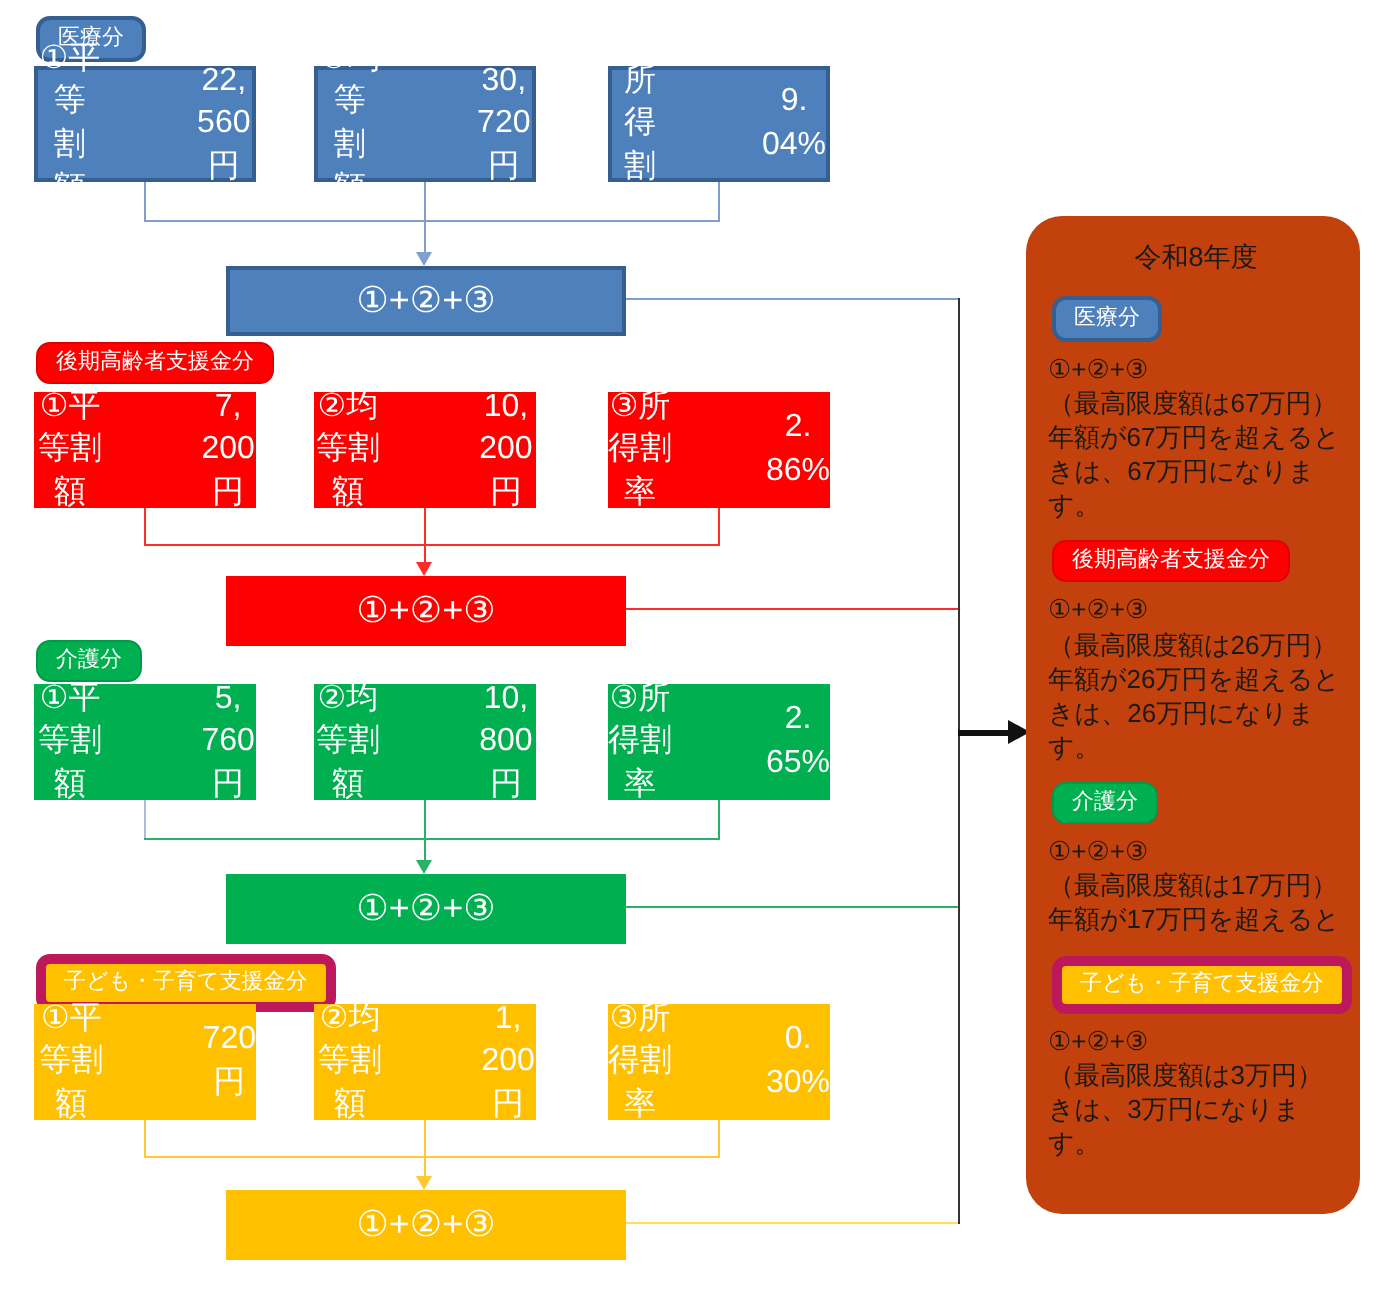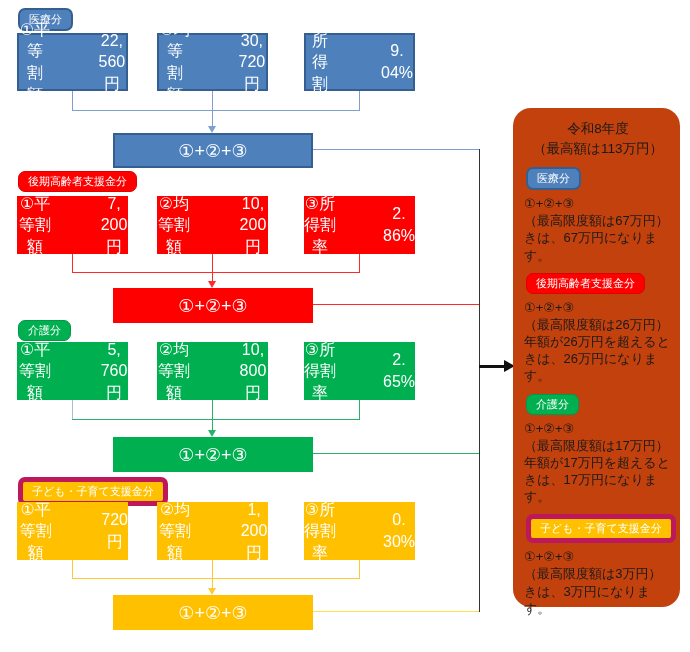--- a/index.html
+++ b/index.html
@@ -160,44 +160,43 @@
   </div>
   <div class="hline c-paleyellow" style="left:313px;top:611px;width:166px;"></div>
 
   <div class="vline c-black" style="left:479px;top:149px;height:463px;"></div>
   <div class="black-arrow-line"></div>
   <div class="black-arrow-head"></div>
 
   <div class="panel">
     <div class="panel-title">
       <div>令和8年度</div>
-      <div>（最高額は113万円）</div>
     </div>
 
     <div class="tag tag-blue panel-tag">医療分</div>
     <div class="panel-text">
       <div>①+②+③</div>
       <div>（最高限度額は67万円）</div>
+      <div>年額が67万円を超えると</div>
       <div>きは、67万円になります。</div>
     </div>
 
     <div class="tag tag-red panel-tag">後期高齢者支援金分</div>
     <div class="panel-text">
       <div>①+②+③</div>
       <div>（最高限度額は26万円）</div>
       <div>年額が26万円を超えると</div>
       <div>きは、26万円になります。</div>
     </div>
 
     <div class="tag tag-green panel-tag">介護分</div>
     <div class="panel-text">
       <div>①+②+③</div>
       <div>（最高限度額は17万円）</div>
       <div>年額が17万円を超えると</div>
-      <div>きは、17万円になります。</div>
     </div>
 
     <div class="tag tag-yellow panel-tag">子ども・子育て支援金分</div>
     <div class="panel-text">
       <div>①+②+③</div>
       <div>（最高限度額は3万円）</div>
       <div>きは、3万円になります。</div>
     </div>
   </div>
 

